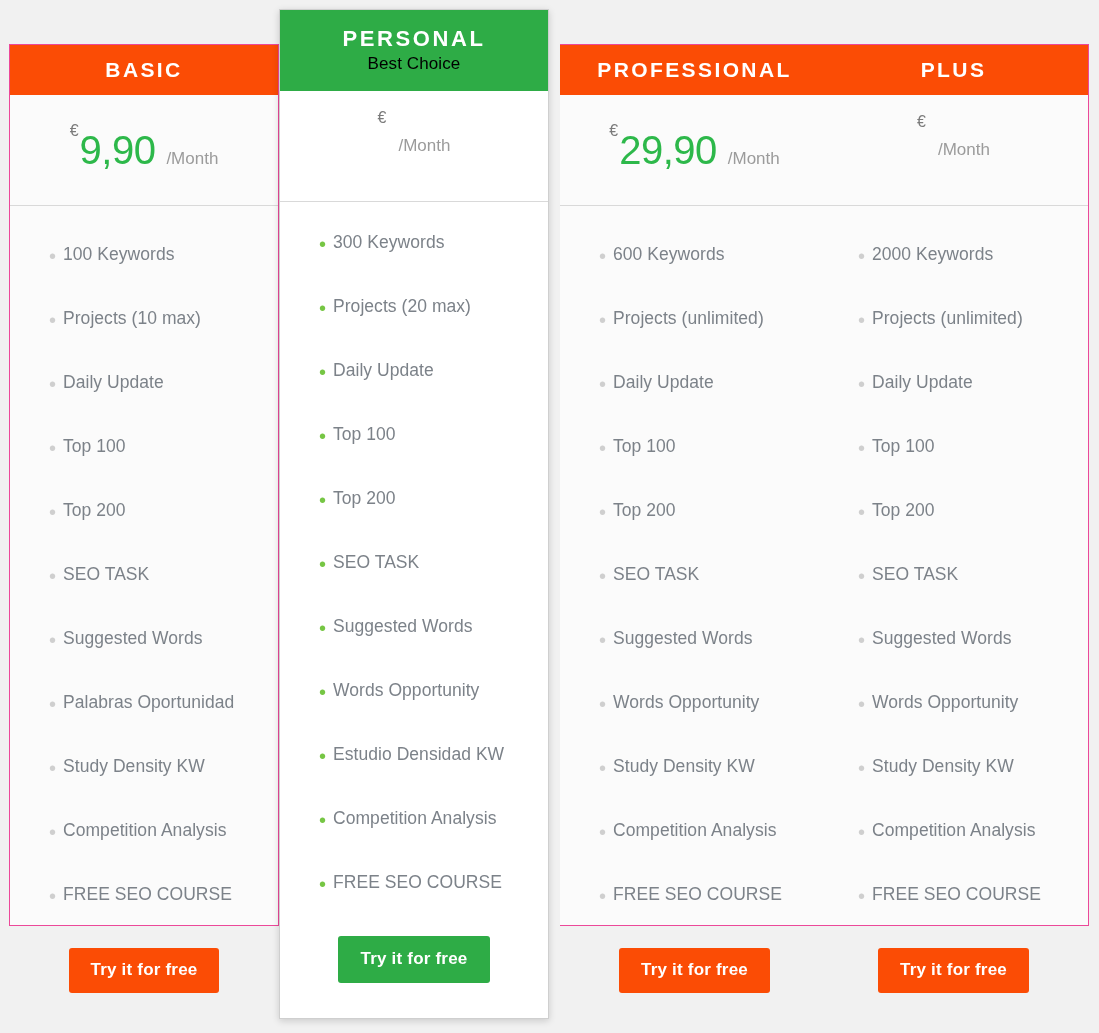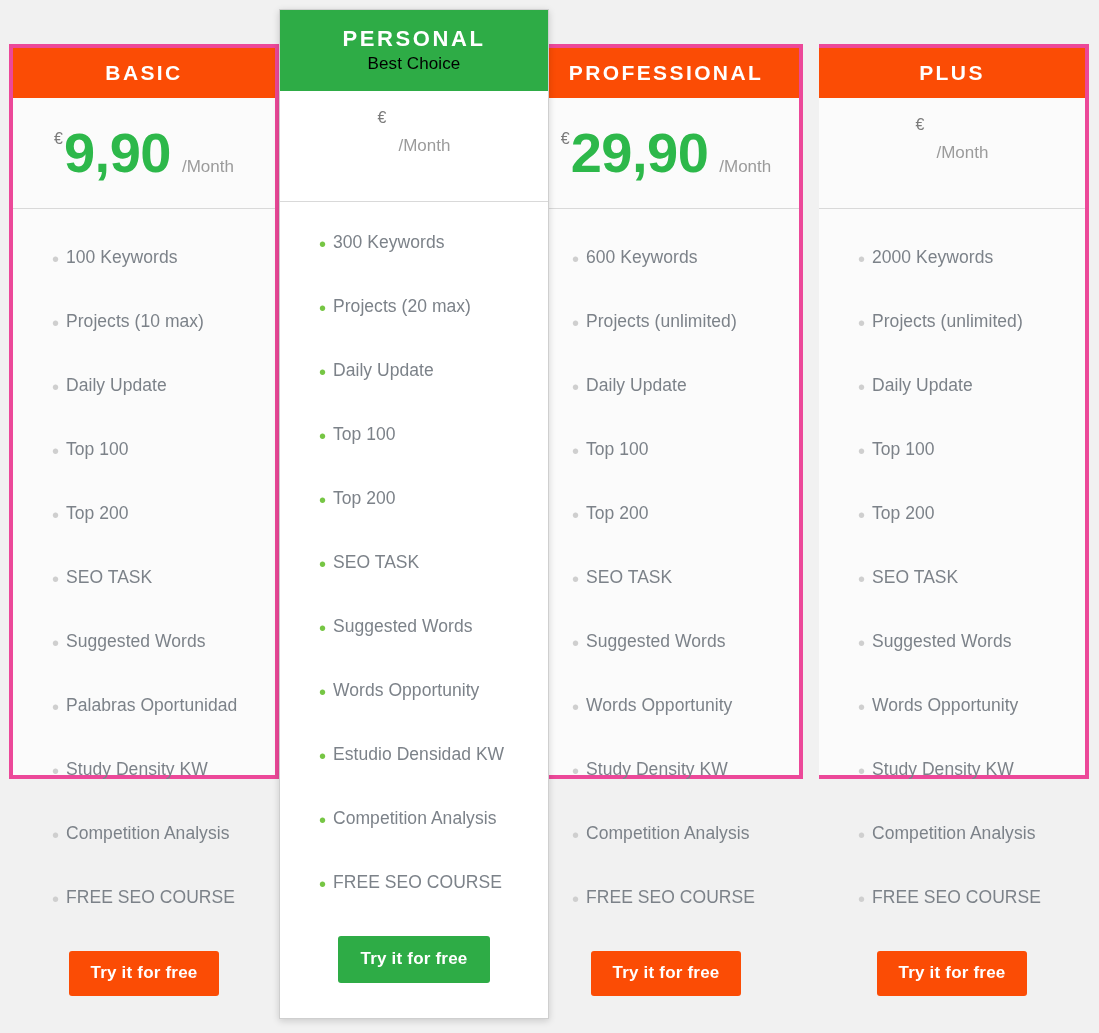--- a/index.html
+++ b/index.html
@@ -17,28 +17,28 @@
     position: relative;
     width: 1099px;
     height: 1033px;
   }
 
   
   .plan {
     position: absolute;
     top: 44px;
     width: 270px;
-    height: 735px;
+    height: 882px;
     background: #fbfbfb;
-    border: 4px solid #ec4899;
+    border: 1px solid #ec4899;
     display: flex;
     flex-direction: column;
   }
   .plan.col-1 { left: 9px;  }
-  .plan.col-3 { left: 533px; border-left: none; }
+  .plan.col-3 { left: 560px; border-left: none; }
   .plan.col-4 { left: 819px; border-left: none; }
 
   
   .plan.featured {
     left: 279px;
     top: 9px;
     width: 270px;
     height: 1010px;
     background: #ffffff;
     border: 1px solid #cfcfcf;
@@ -102,22 +102,22 @@
   .currency {
     color: #7b7b7b;
     font-size: 16px;
     font-weight: normal;
     position: relative;
     top: -28px;
     margin-right: 1px;
   }
   .amount {
     color: #2db84a;
-    font-size: 56px;
-    font-weight: bold;
+    font-size: 40px;
+    font-weight: normal;
     line-height: 1;
     letter-spacing: -0.5px;
   }
   .period {
     color: #9b9b9b;
     font-size: 17px;
     margin-left: 11px;
   }
 
   

